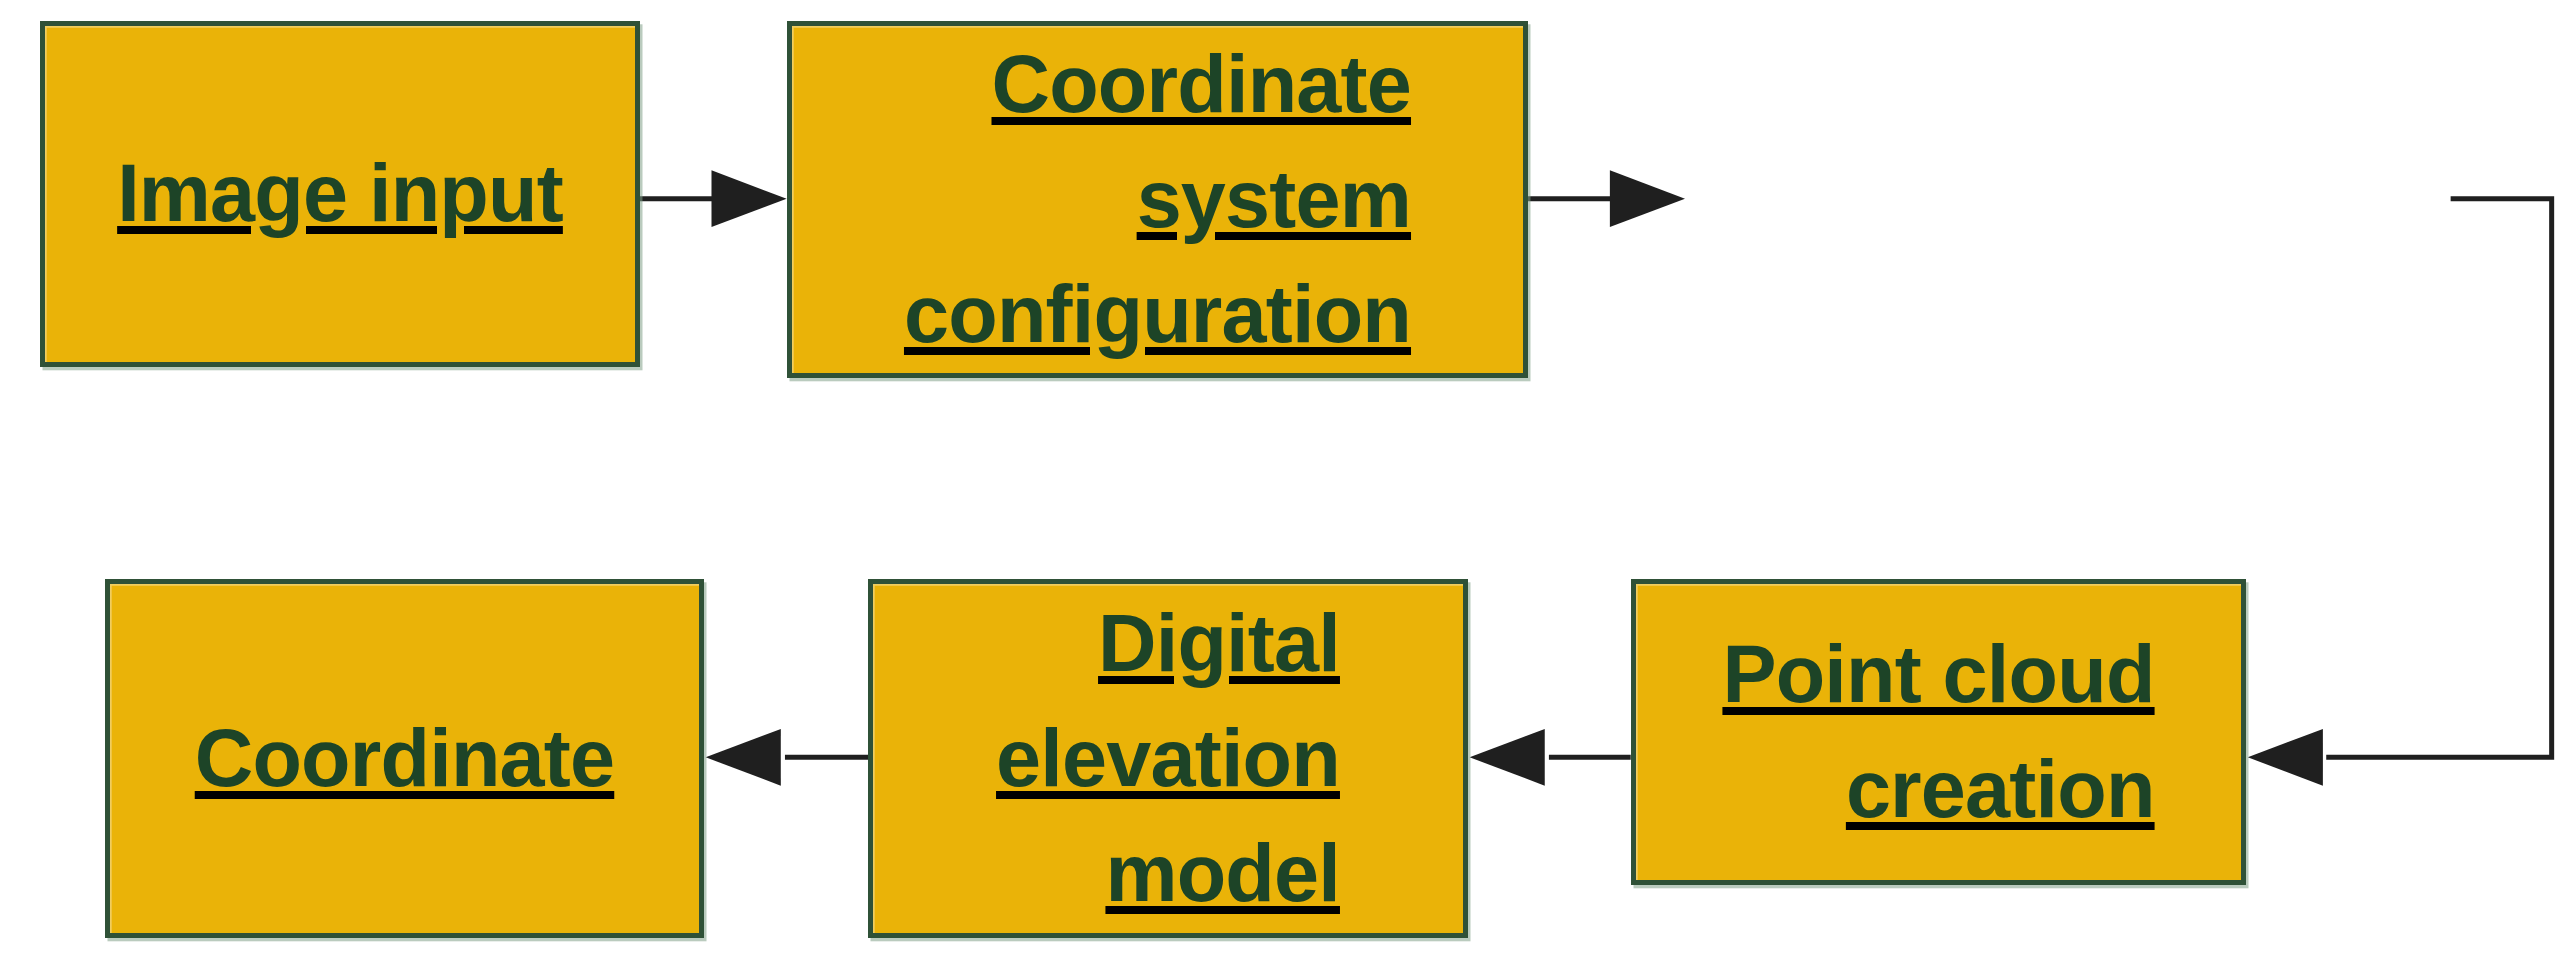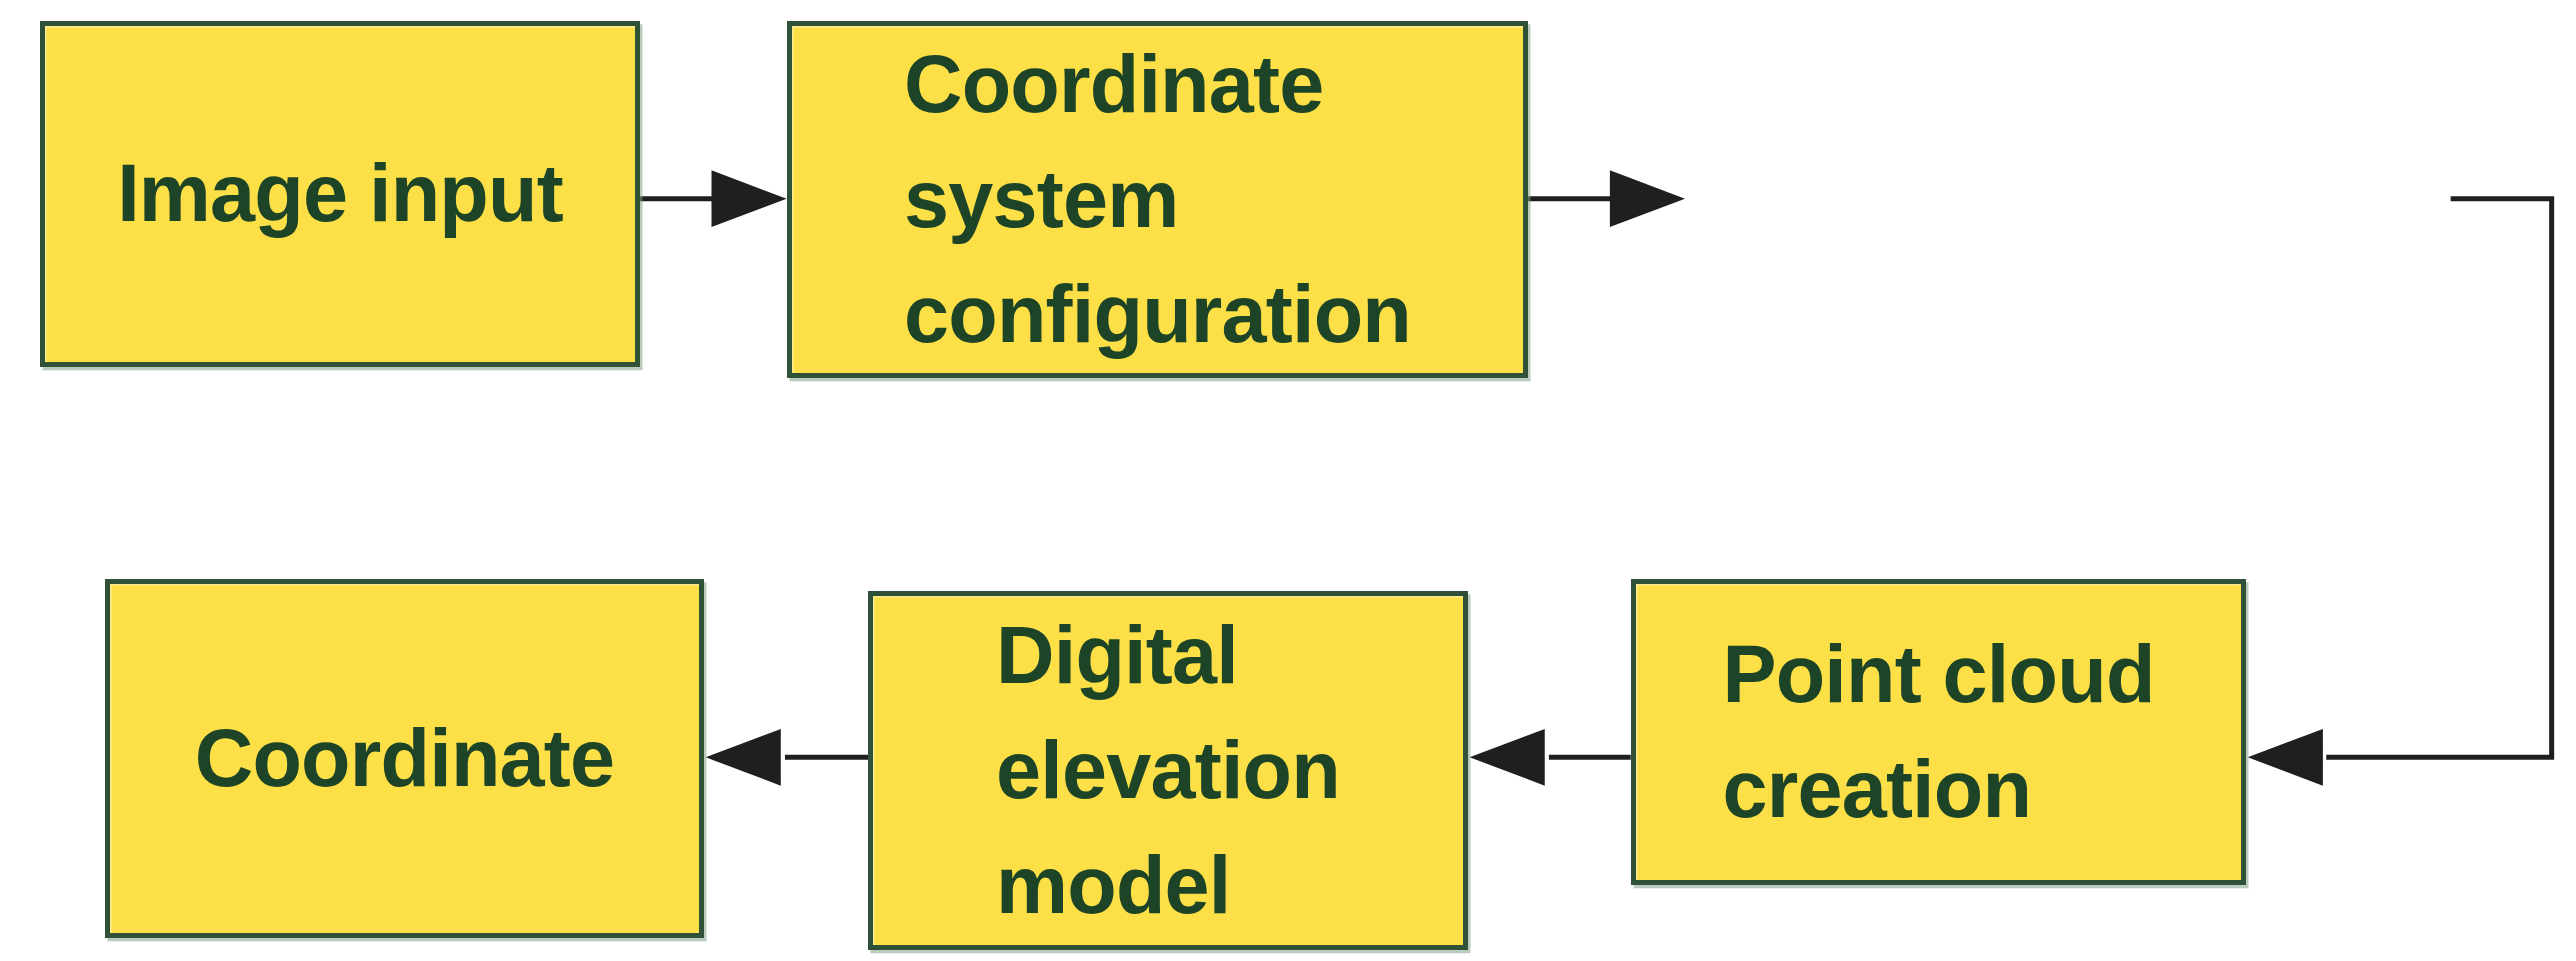--- a/index.html
+++ b/index.html
@@ -27,44 +27,45 @@
     stroke-width: 6;
     fill: none;
   }
   .connectors polygon {
     fill: #1f1f1f;
     stroke: none;
   }
   .node {
     position: absolute;
     box-sizing: border-box;
-    background: #fde047;
+    background: #eab308;
     border: 5px solid #2f5137;
     box-shadow: 2.5px 3.3px 0 rgba(130, 160, 136, 0.55), inset 1.7px 1.7px 0 rgba(255,255,255,0.35);
     display: flex;
     align-items: center;
     justify-content: center;
-    text-align: left;
+    text-align: right;
+    text-decoration: underline;
   }
   .node-label {
     display: block;
     white-space: pre-line;
     font-weight: 700;
     font-size: 81px;
     line-height: 1.42;
     letter-spacing: -0.8px;
     color: #1d4427;
     padding: 0 8.4px;
   }
   
   .n-image-input            { left: 40px;   top: 21px;  width: 600px; height: 346px; }
   .n-coordinate-system      { left: 787px;  top: 21px;  width: 741px; height: 357px; }
   .n-image-orientation      { left: 1685px; top: 22.5px;  width: 766px; height: 347px; }
   .n-point-cloud            { left: 1631px; top: 579px; width: 615px; height: 306px; }
-  .n-digital-elevation      { left: 868px; top: 579px; width: 600px; height: 359px; margin-top: 12px; }
+  .n-digital-elevation      { left: 868px; top: 579px; width: 600px; height: 359px; }
   .n-ortomosaico            { left: 105px;  top: 579px; width: 599px; height: 359px; }
 </style>
 </head>
 <body>
 
 <div class="canvas">
 
   <svg class="connectors" viewBox="0 0 3085 1151" xmlns="http://www.w3.org/2000/svg">
     <g>
       <line x1="745" y1="238" x2="856" y2="238"></line>

